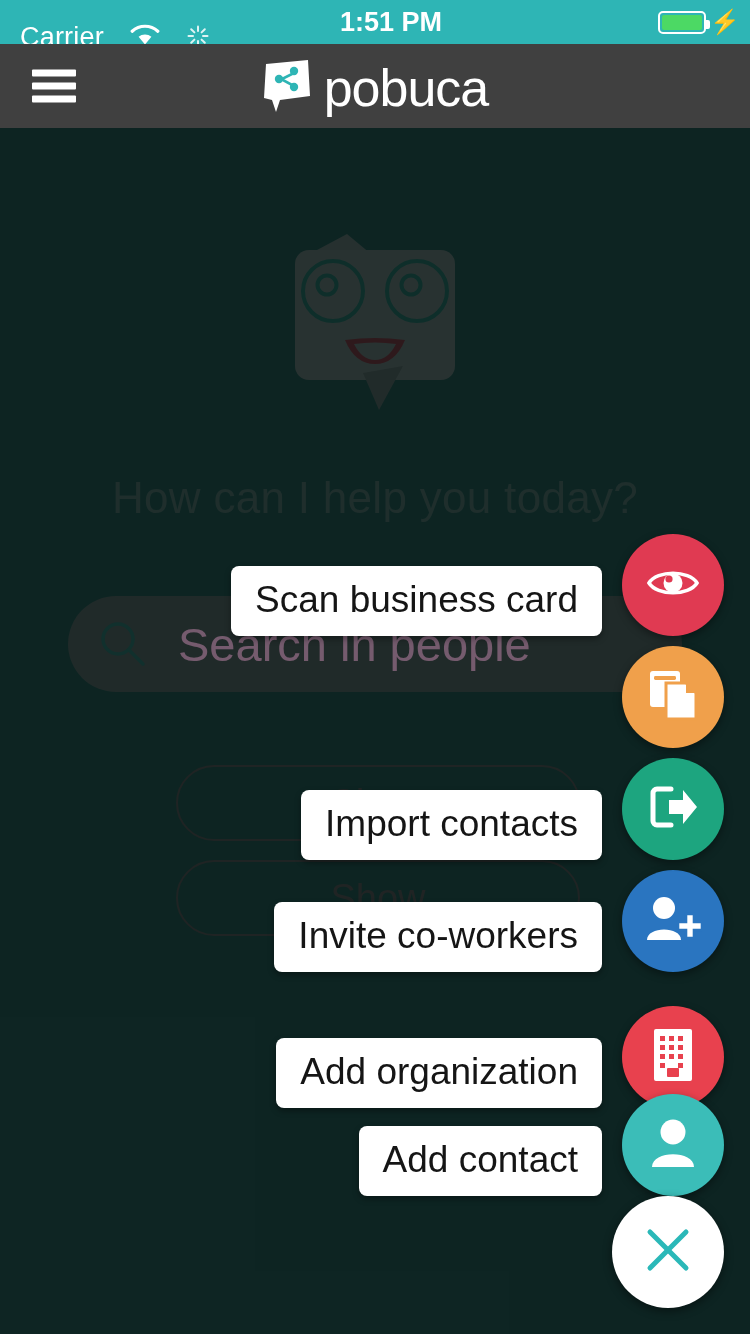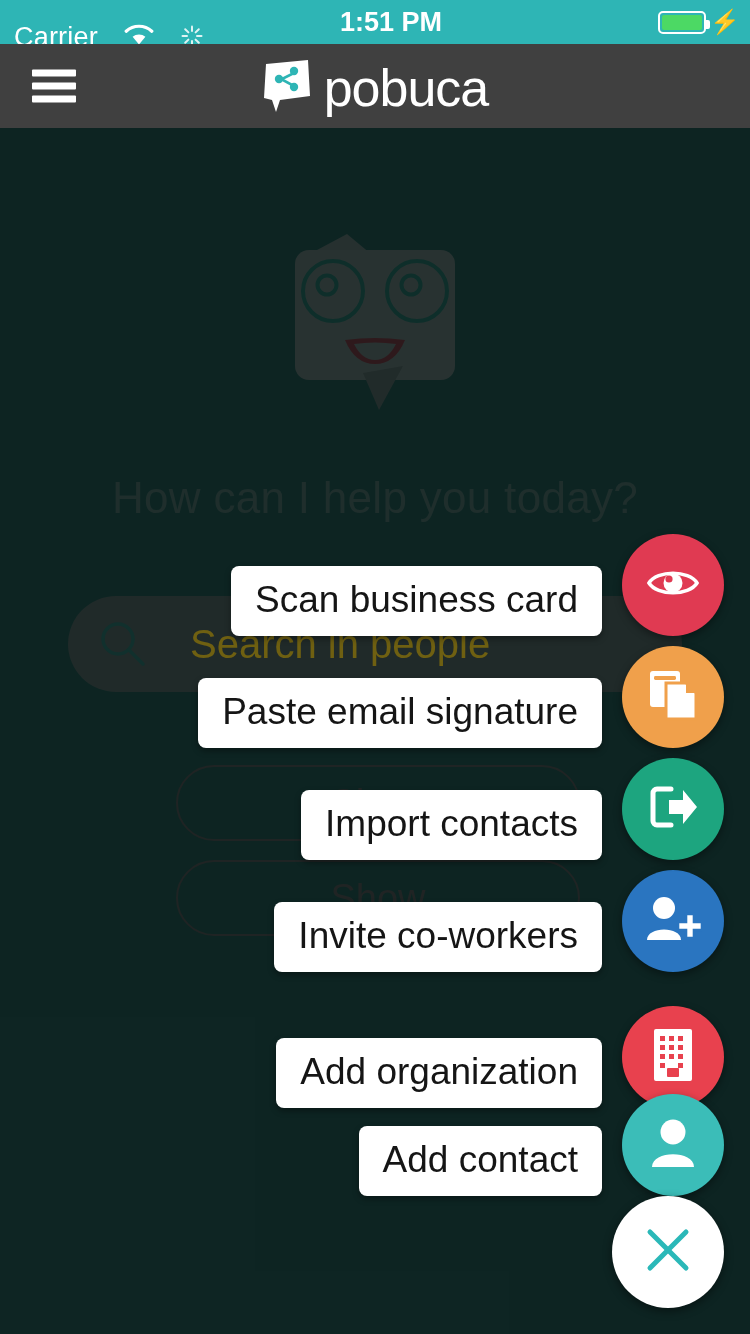--- a/index.html
+++ b/index.html
@@ -19,21 +19,21 @@
 
   
   .statusbar {
     position:absolute; top:0; left:0;
     width:750px; height:44px;
     background:#2eb5b5;
     display:flex; align-items:center;
     color:#ffffff;
     z-index:40;
   }
-  .sb-left { display:flex; align-items:center; gap:26px; padding-left:14px;margin-top:31px; }
+  .sb-left { display:flex; align-items:center; gap:26px; padding-left:20px;margin-top:31px; }
   .sb-carrier { font-size:27px; letter-spacing:0.2px; }
   .wifi-icon { display:block; }
   .spinner-icon { display:block; }
   .sb-center {
     position:absolute; left:0; right:0; top:0; height:44px;
     display:flex; align-items:center; justify-content:center;
     font-size:27px; font-weight:700;
     pointer-events:none;
     margin-left:32px;
   }
@@ -93,21 +93,21 @@
     letter-spacing:0.3px;
   }
   .searchbar {
     position:absolute; left:68px; top:468px;
     width:614px; height:96px;
     background:#3d3d3d; border-radius:48px;
     display:flex; align-items:center;
   }
   .search-icon-box { width:110px; display:flex; justify-content:center; }
   .search-placeholder {
-    font-size:40px; color:#eab308;margin-left:12px;
+    font-size:47px; color:#f9a8d4;
   }
   .show-btn {
     position:absolute; left:176px;
     width:404px; height:76px;
     border:2px solid #3b2f31; border-radius:38px;
     display:flex; align-items:center; justify-content:center;
     font-size:38px; color:#3d3032;
   }
   .show-btn-1 { top:637px; }
   .show-btn-2 { top:732px; }
@@ -261,21 +261,20 @@
           <svg width="56" height="56" viewBox="0 0 56 56">
             <path d="M4 28 C12 15, 44 15, 52 28 C44 41, 12 41, 4 28 Z" fill="none" stroke="#ffffff" stroke-width="3.6"></path>
             <circle cx="28" cy="28" r="9.5" fill="#ffffff"></circle>
             <circle cx="24" cy="24" r="3.6" fill="#e03a52"></circle>
           </svg>
         </span>
       </span>
     </div>
 
     <div class="sd-row" style="top:518px;">
-      <span class="sd-label">Paste email signature</span>
       <span class="sd-fab" style="background:#f0a04b;">
         <span>
           <svg width="54" height="56" viewBox="0 0 54 56">
             <rect x="4" y="4" width="30" height="36" rx="3" fill="#ffffff"></rect>
             <rect x="8" y="9" width="22" height="4" rx="1.4" fill="#f0a04b"></rect>
             <path d="M20 16 H40 L50 26 V52 H20 Z" fill="#ffffff" stroke="#f0a04b" stroke-width="3"></path>
             <path d="M40 16 V26 H50 Z" fill="#f0a04b"></path>
           </svg>
         </span>
       </span>

